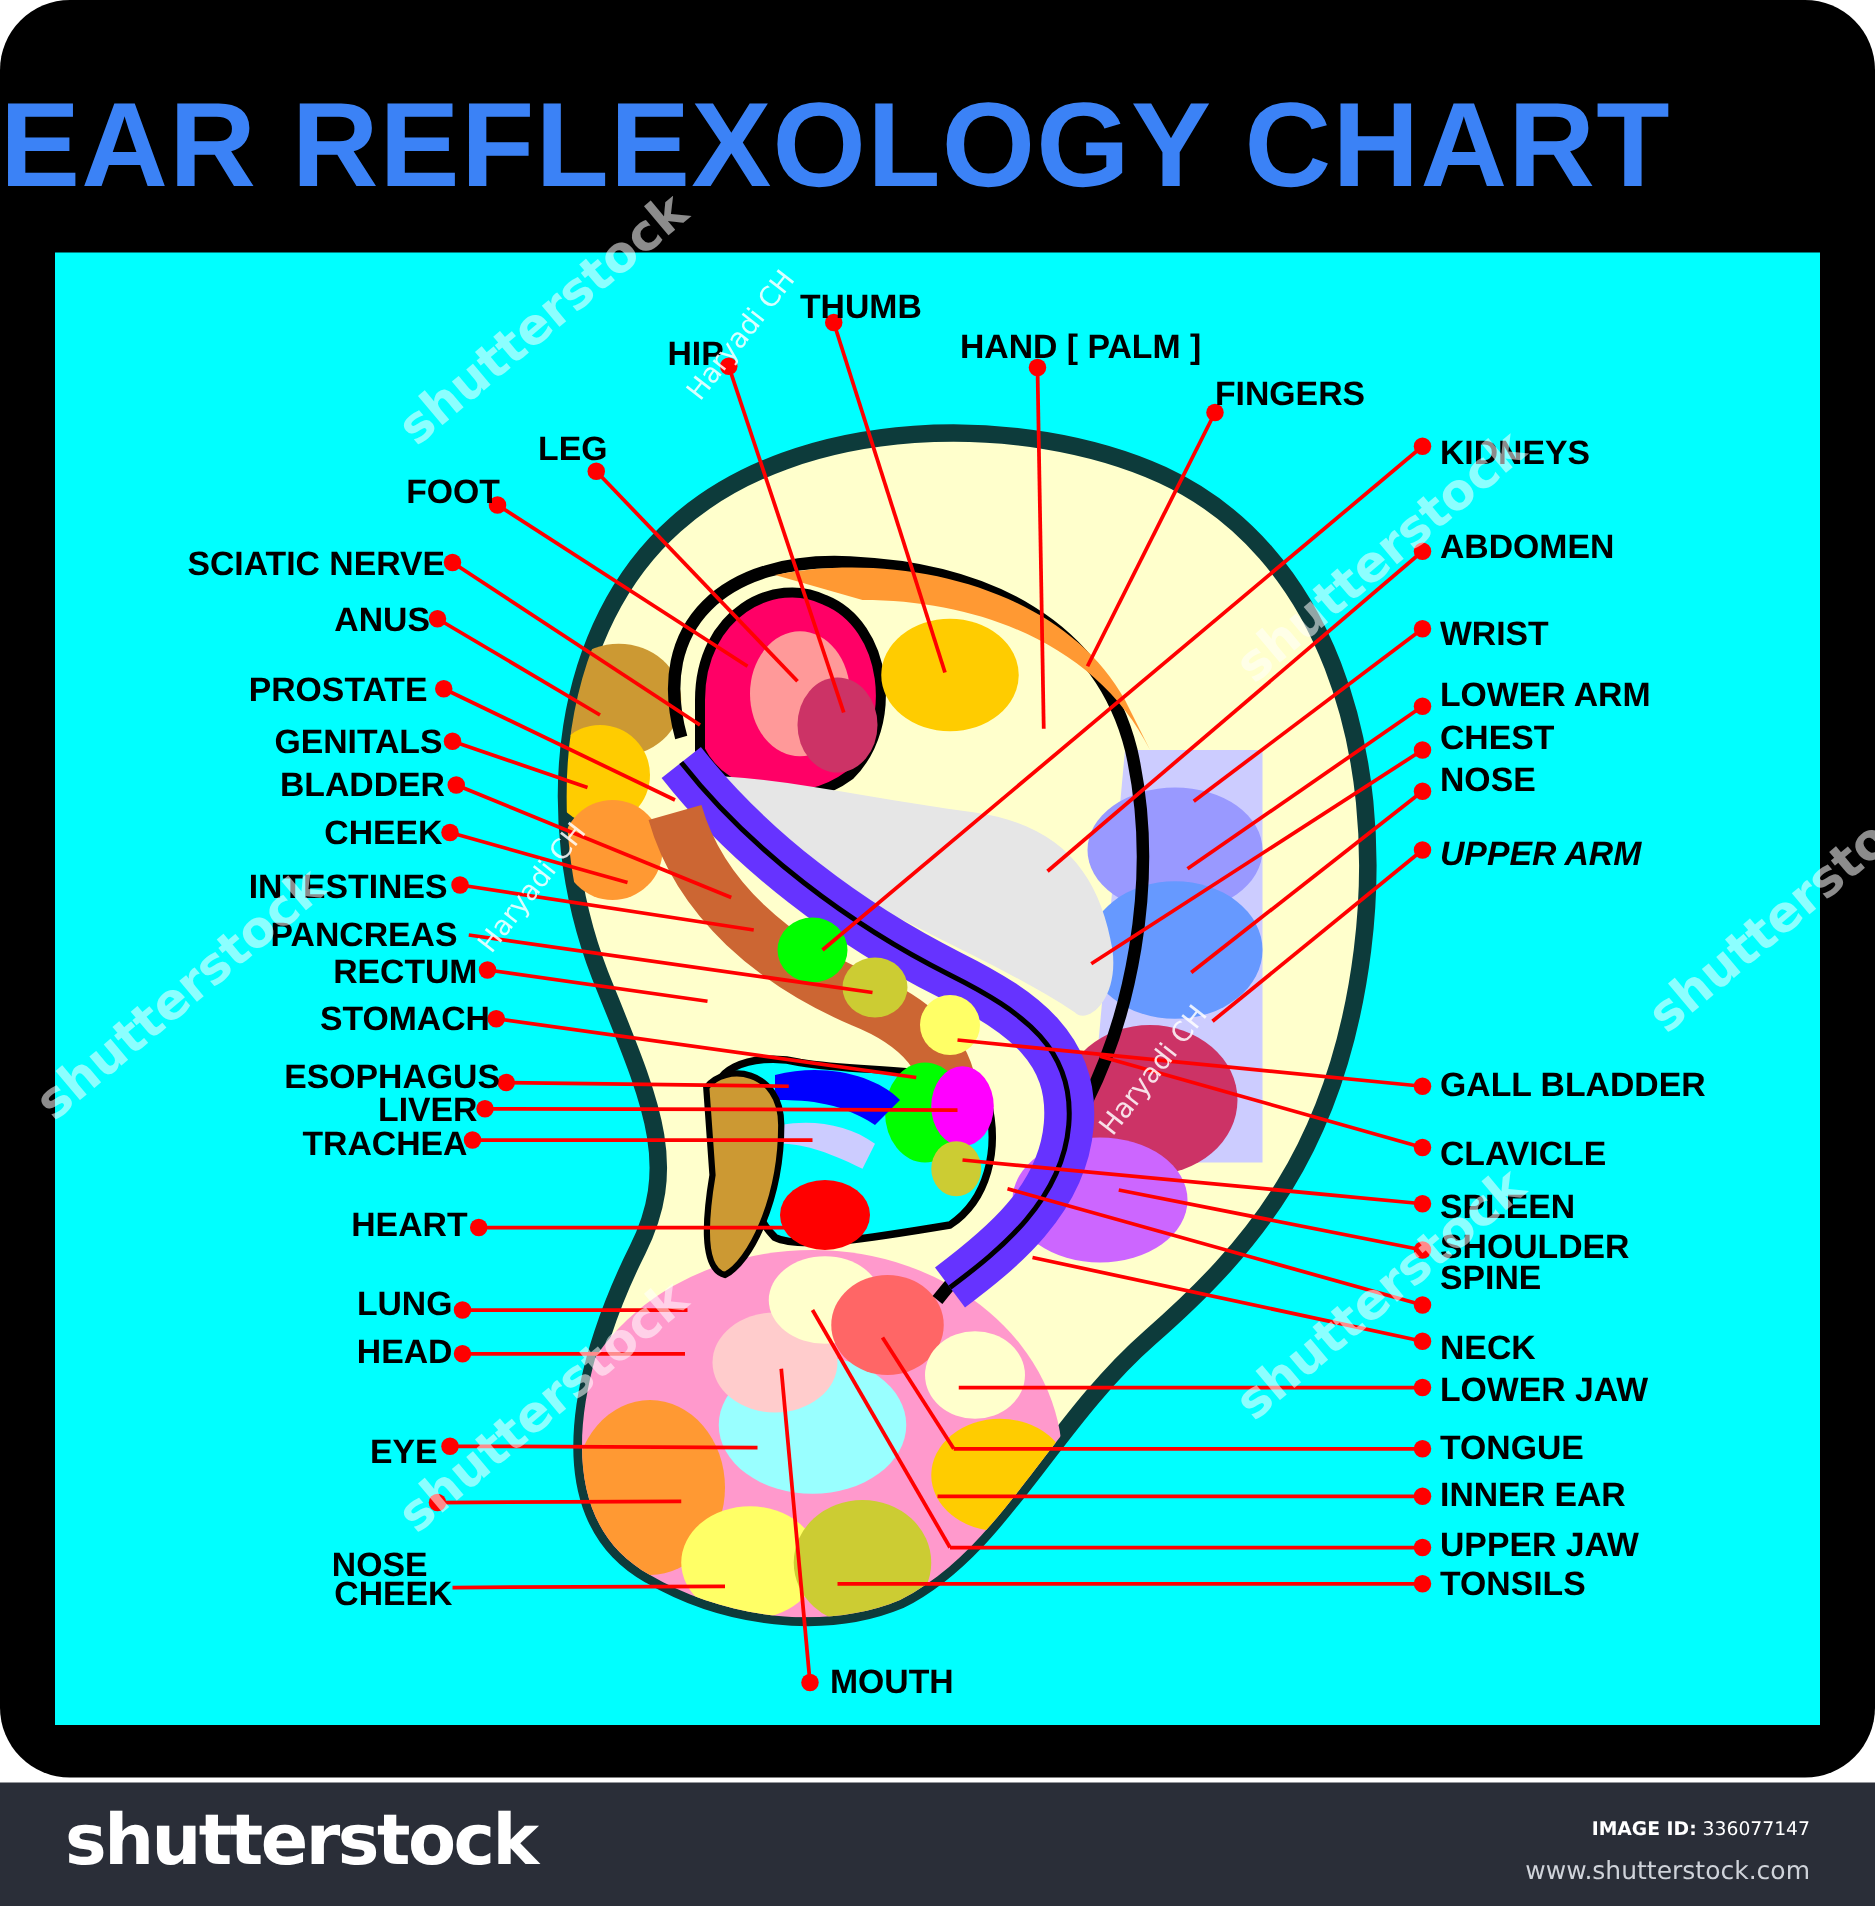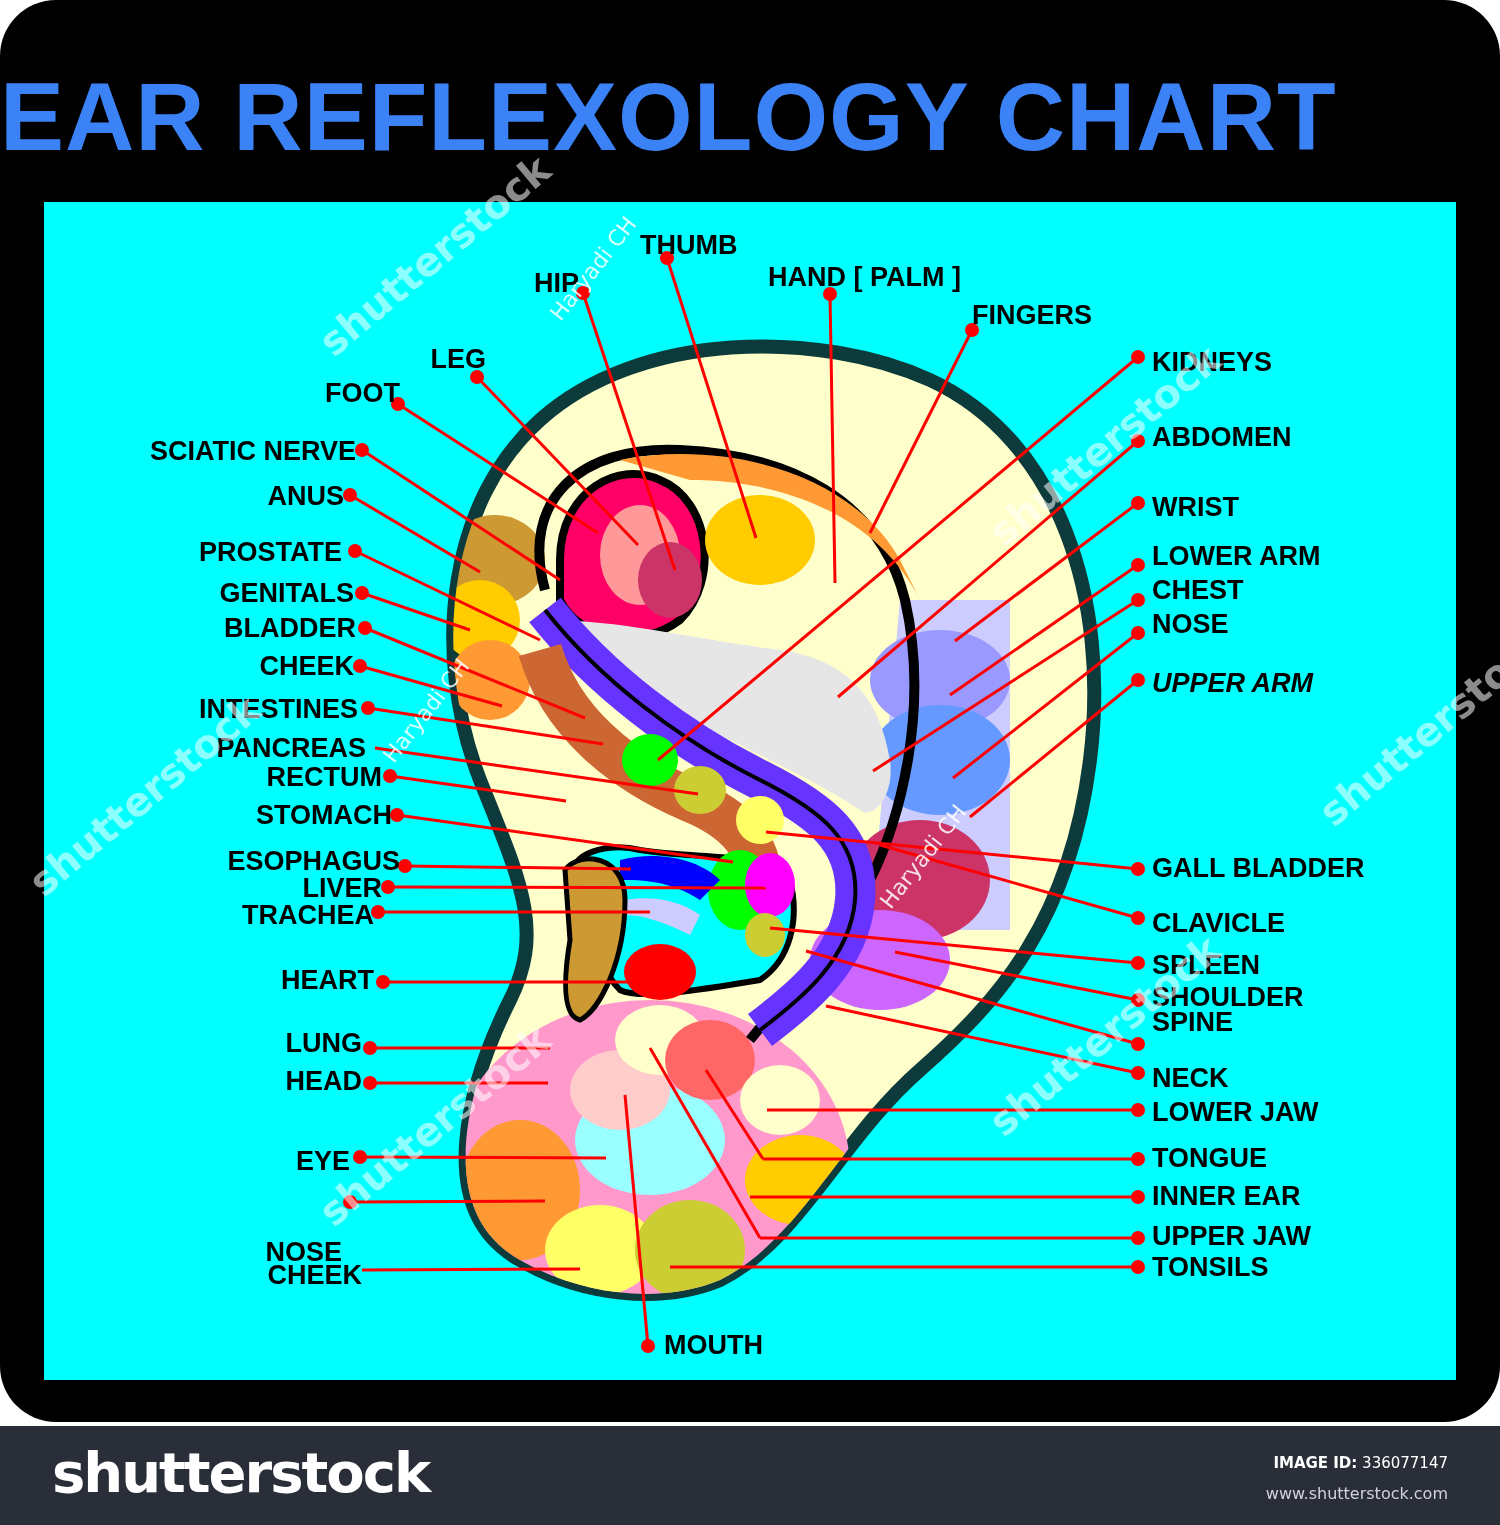--- a/index.html
+++ b/index.html
@@ -20,21 +20,21 @@
         font-family:"DejaVu Sans", sans-serif; }
   .wm-credit { position:absolute; color:rgba(255,255,255,0.85); font-size:22px;
         transform:rotate(-52deg); transform-origin:left top; white-space:nowrap;
         font-family:"DejaVu Sans", sans-serif; }
   .footer { position:absolute; left:0; top:1426px; width:1500px; height:99px; background:#2a2e38; }
   .footer .logo { position:absolute; left:52px; top:14px; color:#fff; font-size:56px; font-weight:bold;
         letter-spacing:-2px; font-family:"DejaVu Sans", sans-serif; }
   .footer .imgid { position:absolute; right:52px; top:28px; color:#fff; font-size:15px;
         font-family:"DejaVu Sans", sans-serif; }
   .footer .imgid b { font-weight:bold; }
-  .footer .url { position:absolute; right:52px; top:58px; color:#cfd3da; font-size:16px;
+  .footer .url { position:absolute; right:52px; top:58px; color:#cfd3da; font-size:20px;
         font-family:"DejaVu Sans", sans-serif; }
 </style>
 </head>
 <body>
 
 <div class="frame"></div>
 <div class="title">EAR REFLEXOLOGY CHART</div>
 <div class="panel"></div>
 
 <svg class="diagram" viewBox="0 0 1500 1422">

